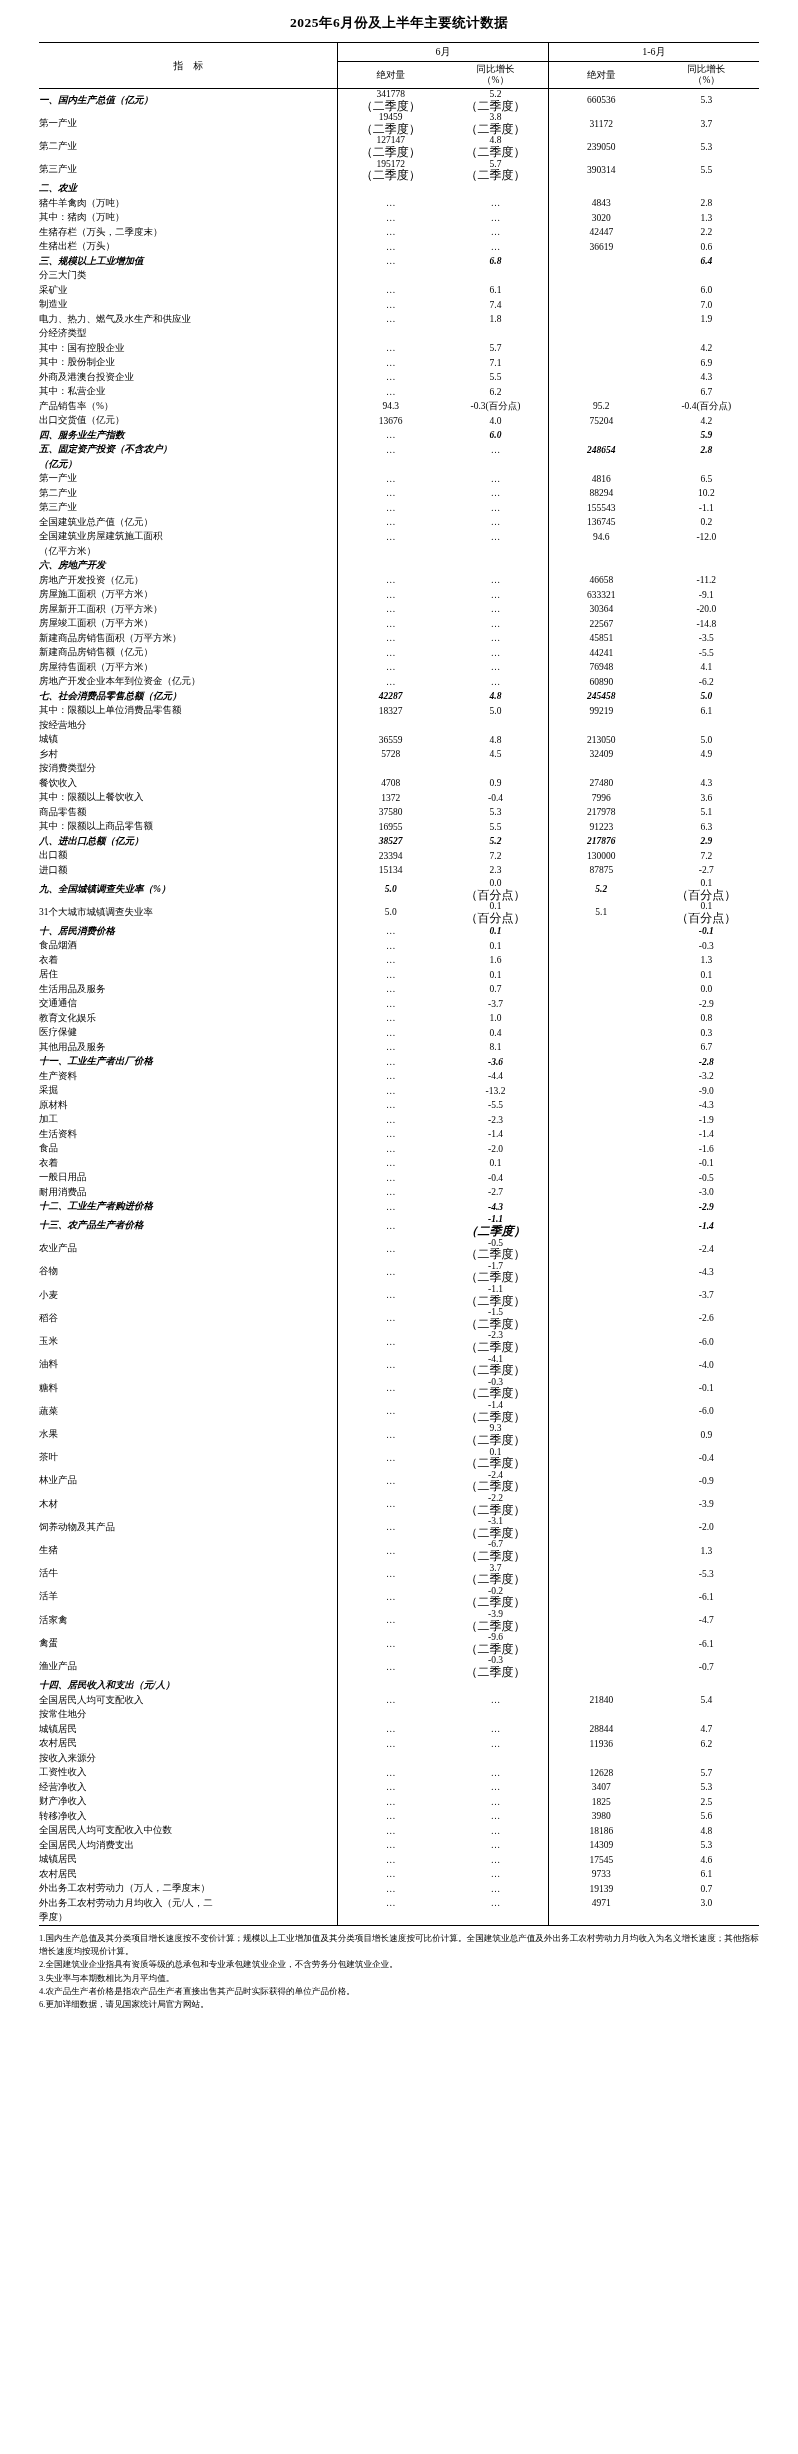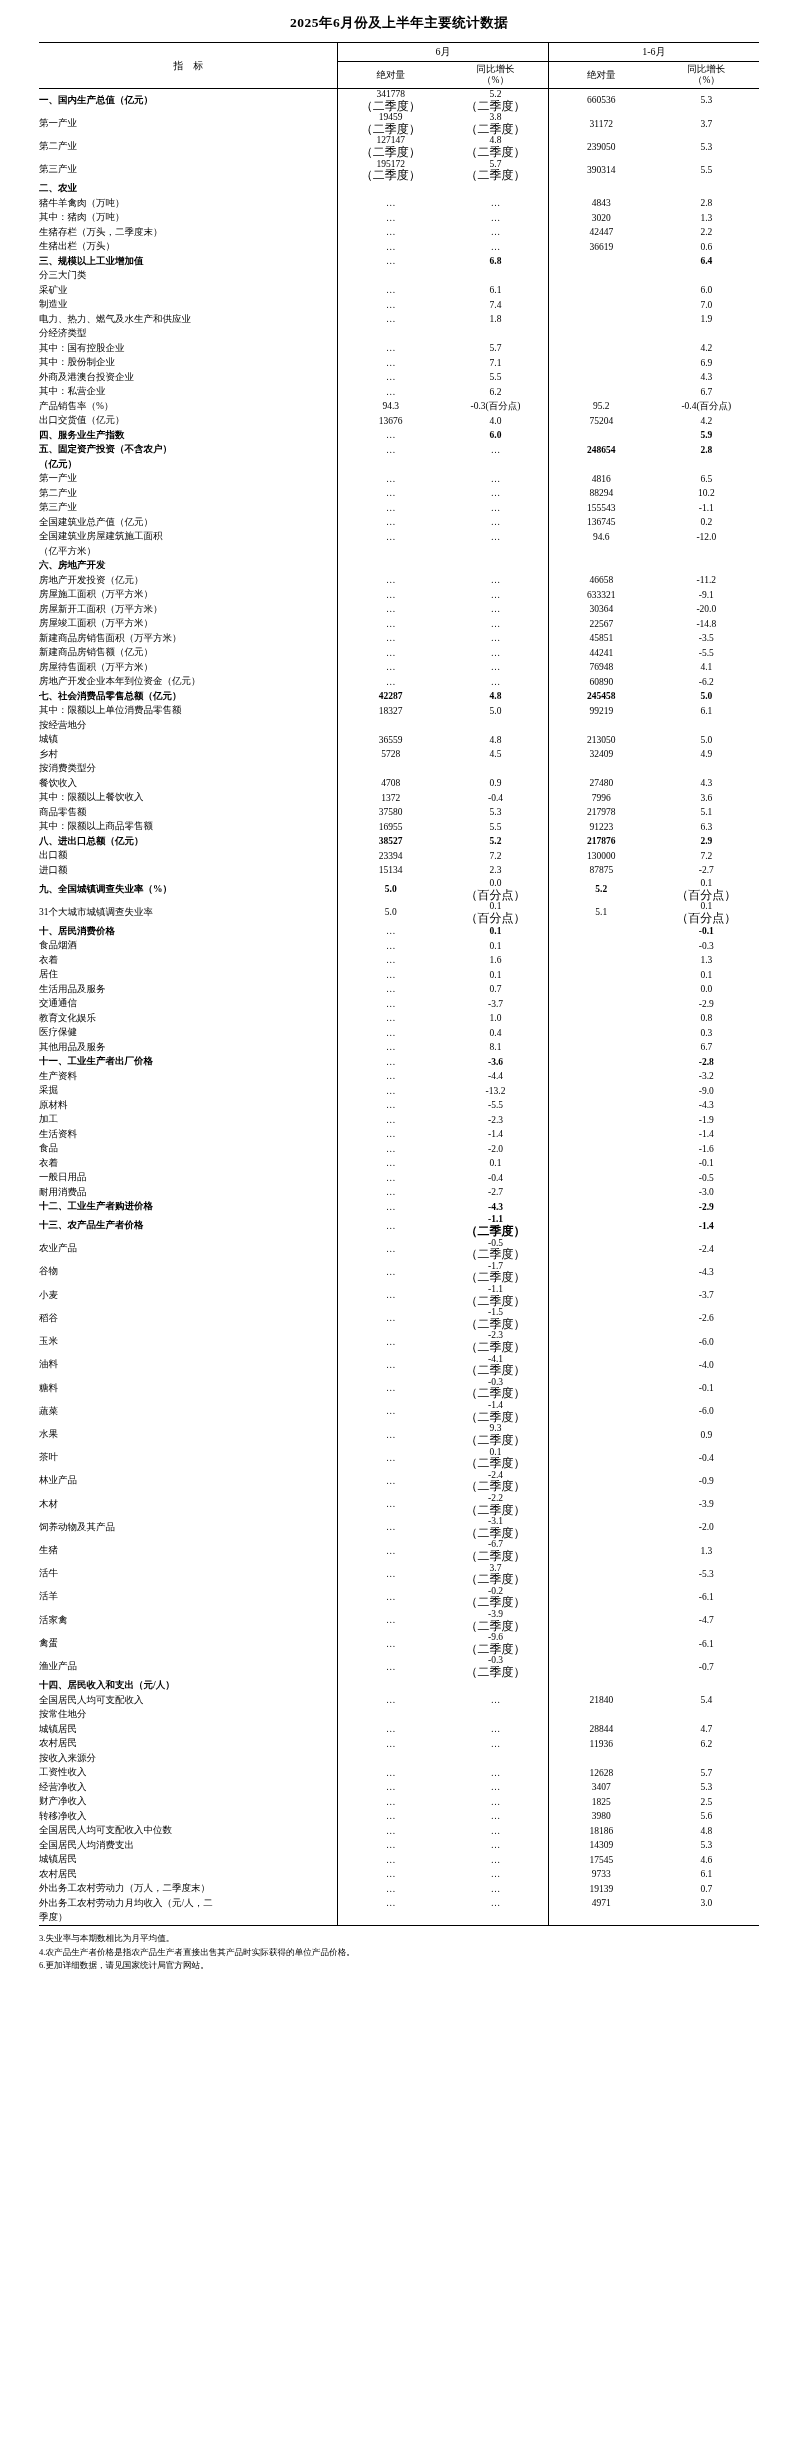--- a/index.html
+++ b/index.html
@@ -52,21 +52,21 @@
     height:14.5px;
     white-space:nowrap;
     overflow:hidden;
   }
   .num{
     text-align:center;
     line-height:1.12;
     height:14.5px;
     white-space:nowrap;
   }
-  .bold{font-weight:bold;}
+  .bold{font-weight:bold;font-style:italic;}
   .sub{font-size:12px;display:block;line-height:1.05;}
   .notes{
     width:720px;
     margin:6px auto 0 auto;
     font-size:8.6px;
     line-height:1.45;
     text-indent:0;
   }
   .notes div{padding-left:0;text-indent:-0px;}
   .notes .nline{margin:0 0 1px 0;}
@@ -881,18 +881,20 @@
           <td class="ind v-line-r indent1" style="border-bottom: 1.2px solid rgb(0, 0, 0);">季度）</td>
           <td class="num" style="border-bottom: 1.2px solid rgb(0, 0, 0);"></td>
           <td class="num v-line-r" style="border-bottom: 1.2px solid rgb(0, 0, 0);"></td>
           <td class="num" style="border-bottom: 1.2px solid rgb(0, 0, 0);"></td>
           <td class="num" style="border-bottom: 1.2px solid rgb(0, 0, 0);"></td>
         </tr>
       </tbody>
   </table>
 
   <div class="notes" id="notes-block">
+      <div class="nline">1.国内生产总值及其分类项目增长速度按不变价计算；规模以上工业增加值及其分类项目增长速度按可比价计算。全国建筑业总产值及外出务工农村劳动力月均收入为名义增长速度；其他指标增长速度均按现价计算。</div>
+      <div class="nline">2.全国建筑业企业指具有资质等级的总承包和专业承包建筑业企业，不含劳务分包建筑业企业。</div>
       <div class="nline">3.失业率与本期数相比为月平均值。</div>
       <div class="nline">4.农产品生产者价格是指农产品生产者直接出售其产品时实际获得的单位产品价格。</div>
       <div class="nline">6.更加详细数据，请见国家统计局官方网站。</div>
     </div>
 
 </div>
 
 </body></html>

